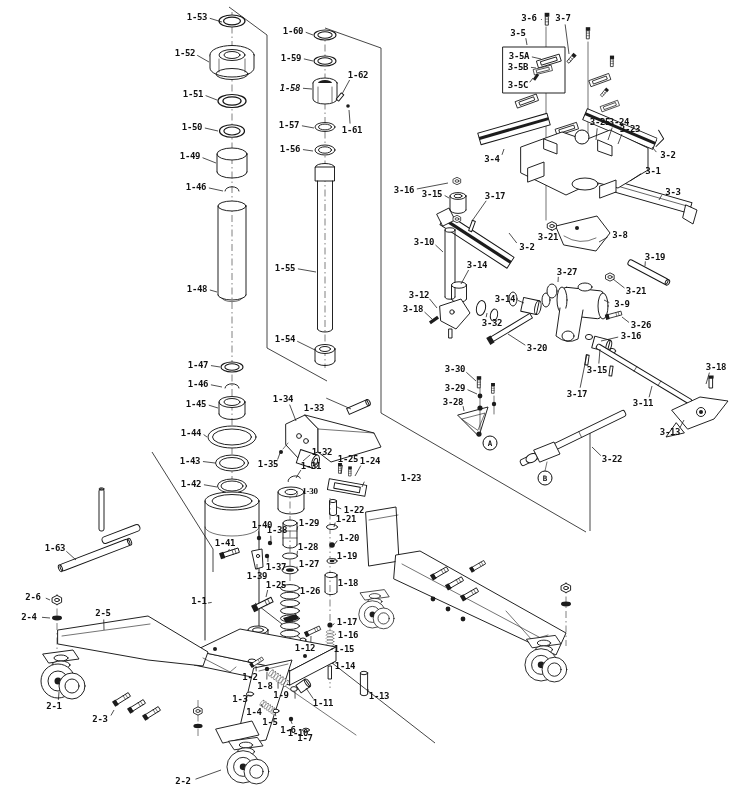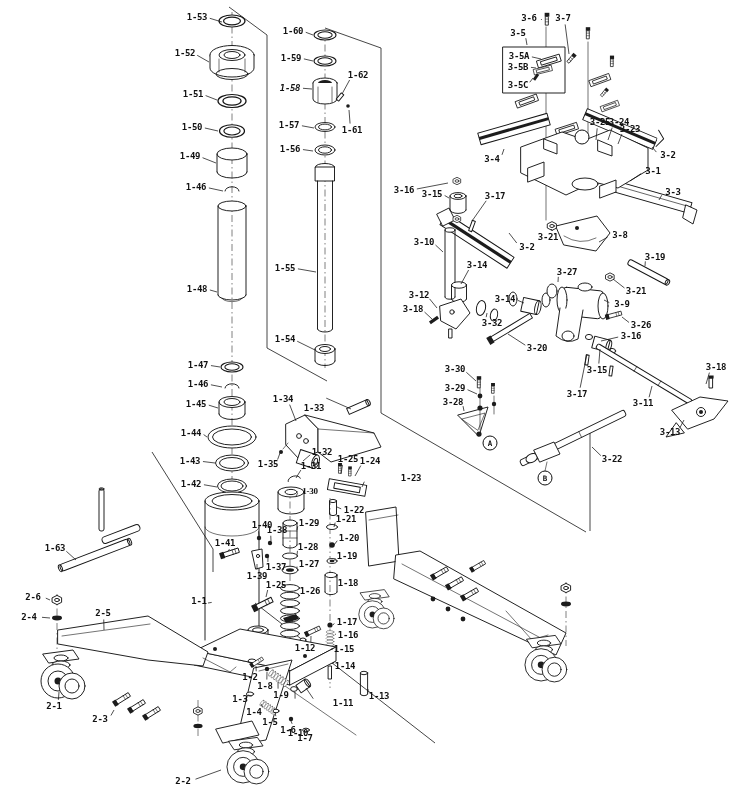--- a/index.html
+++ b/index.html
@@ -693,21 +693,21 @@
       <div class="lbl" style="left: 347px; top: 622px;">1-17</div>
       <div class="lbl" style="left: 348px; top: 635px;">1-16</div>
       <div class="lbl" style="left: 344px; top: 649px;">1-15</div>
       <div class="lbl" style="left: 345px; top: 666px;">1-14</div>
       <div class="lbl" style="left: 379px; top: 696px;">1-13</div>
       <div class="lbl" style="left: 250px; top: 677px;">1-2</div>
       <div class="lbl" style="left: 265px; top: 686px;">1-8</div>
       <div class="lbl" style="left: 240px; top: 699px;">1-3</div>
       <div class="lbl" style="left: 281px; top: 695px;">1-9</div>
       <div class="lbl" style="left: 298px; top: 705px; margin-top: 28px;">1-10</div>
-      <div class="lbl" style="left: 323px; top: 703px; margin-left: 20px;">1-11</div>
+      <div class="lbl" style="left: 323px; top: 703px;">1-11</div>
       <div class="lbl" style="left: 254px; top: 712px;">1-4</div>
       <div class="lbl" style="left: 270px; top: 722px;">1-5</div>
       <div class="lbl" style="left: 288px; top: 730px;">1-6</div>
       <div class="lbl" style="left: 305px; top: 738px;">1-7</div>
       <div class="lbl" style="left: 183px; top: 781px;">2-2</div>
       <div class="lbl" style="left: 529px; top: 18px;">3-6</div>
       <div class="lbl" style="left: 563px; top: 18px;">3-7</div>
       <div class="lbl" style="left: 518px; top: 33px;">3-5</div>
       <div class="lbl" style="left: 519px; top: 56px;">3-5A</div>
       <div class="lbl" style="left: 518px; top: 67px;">3-5B</div>

